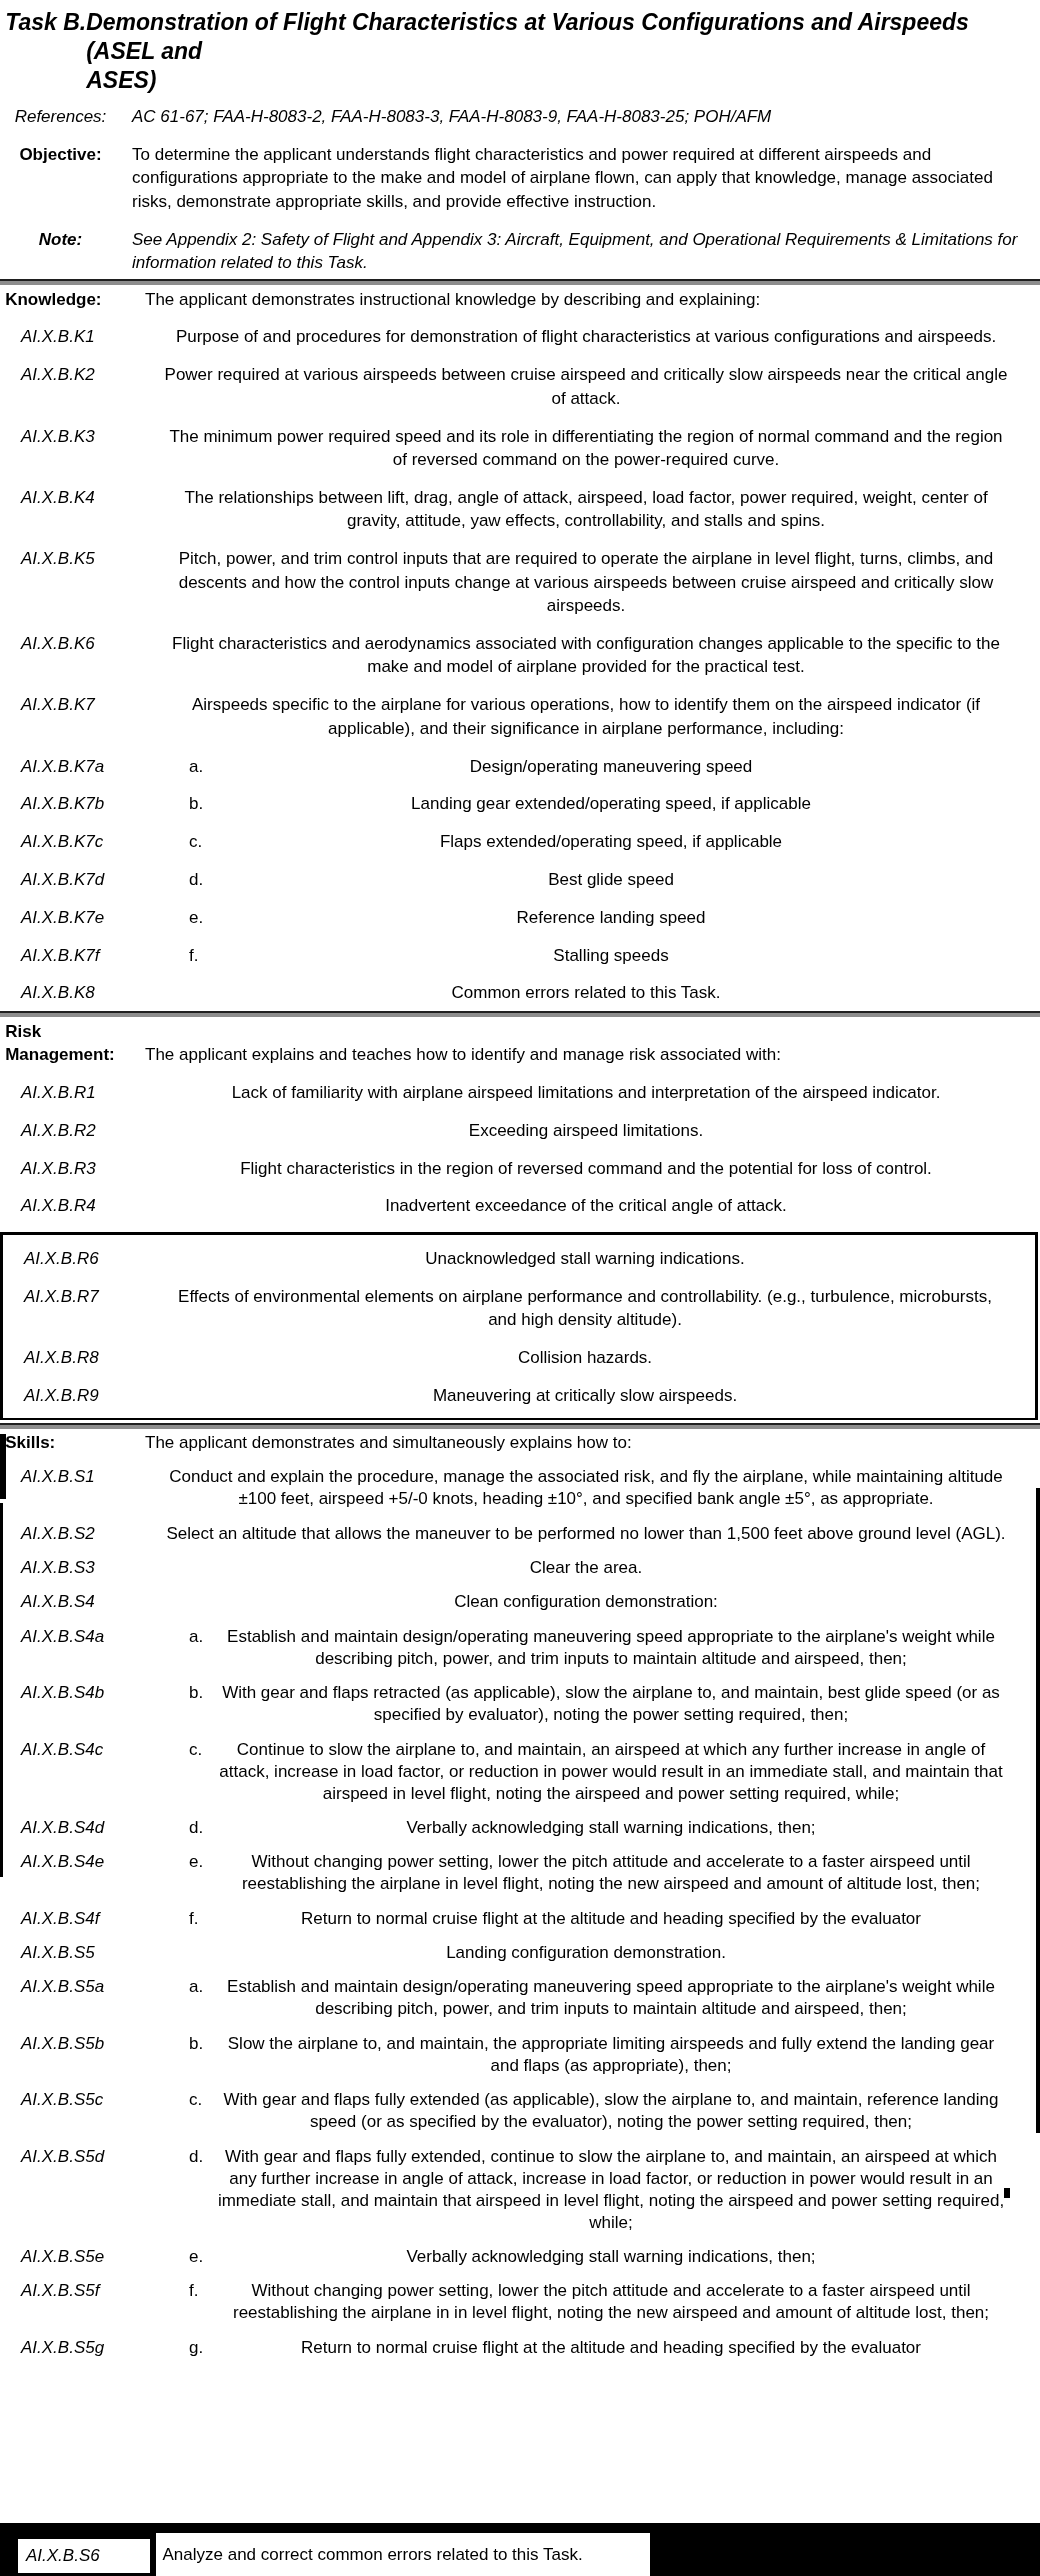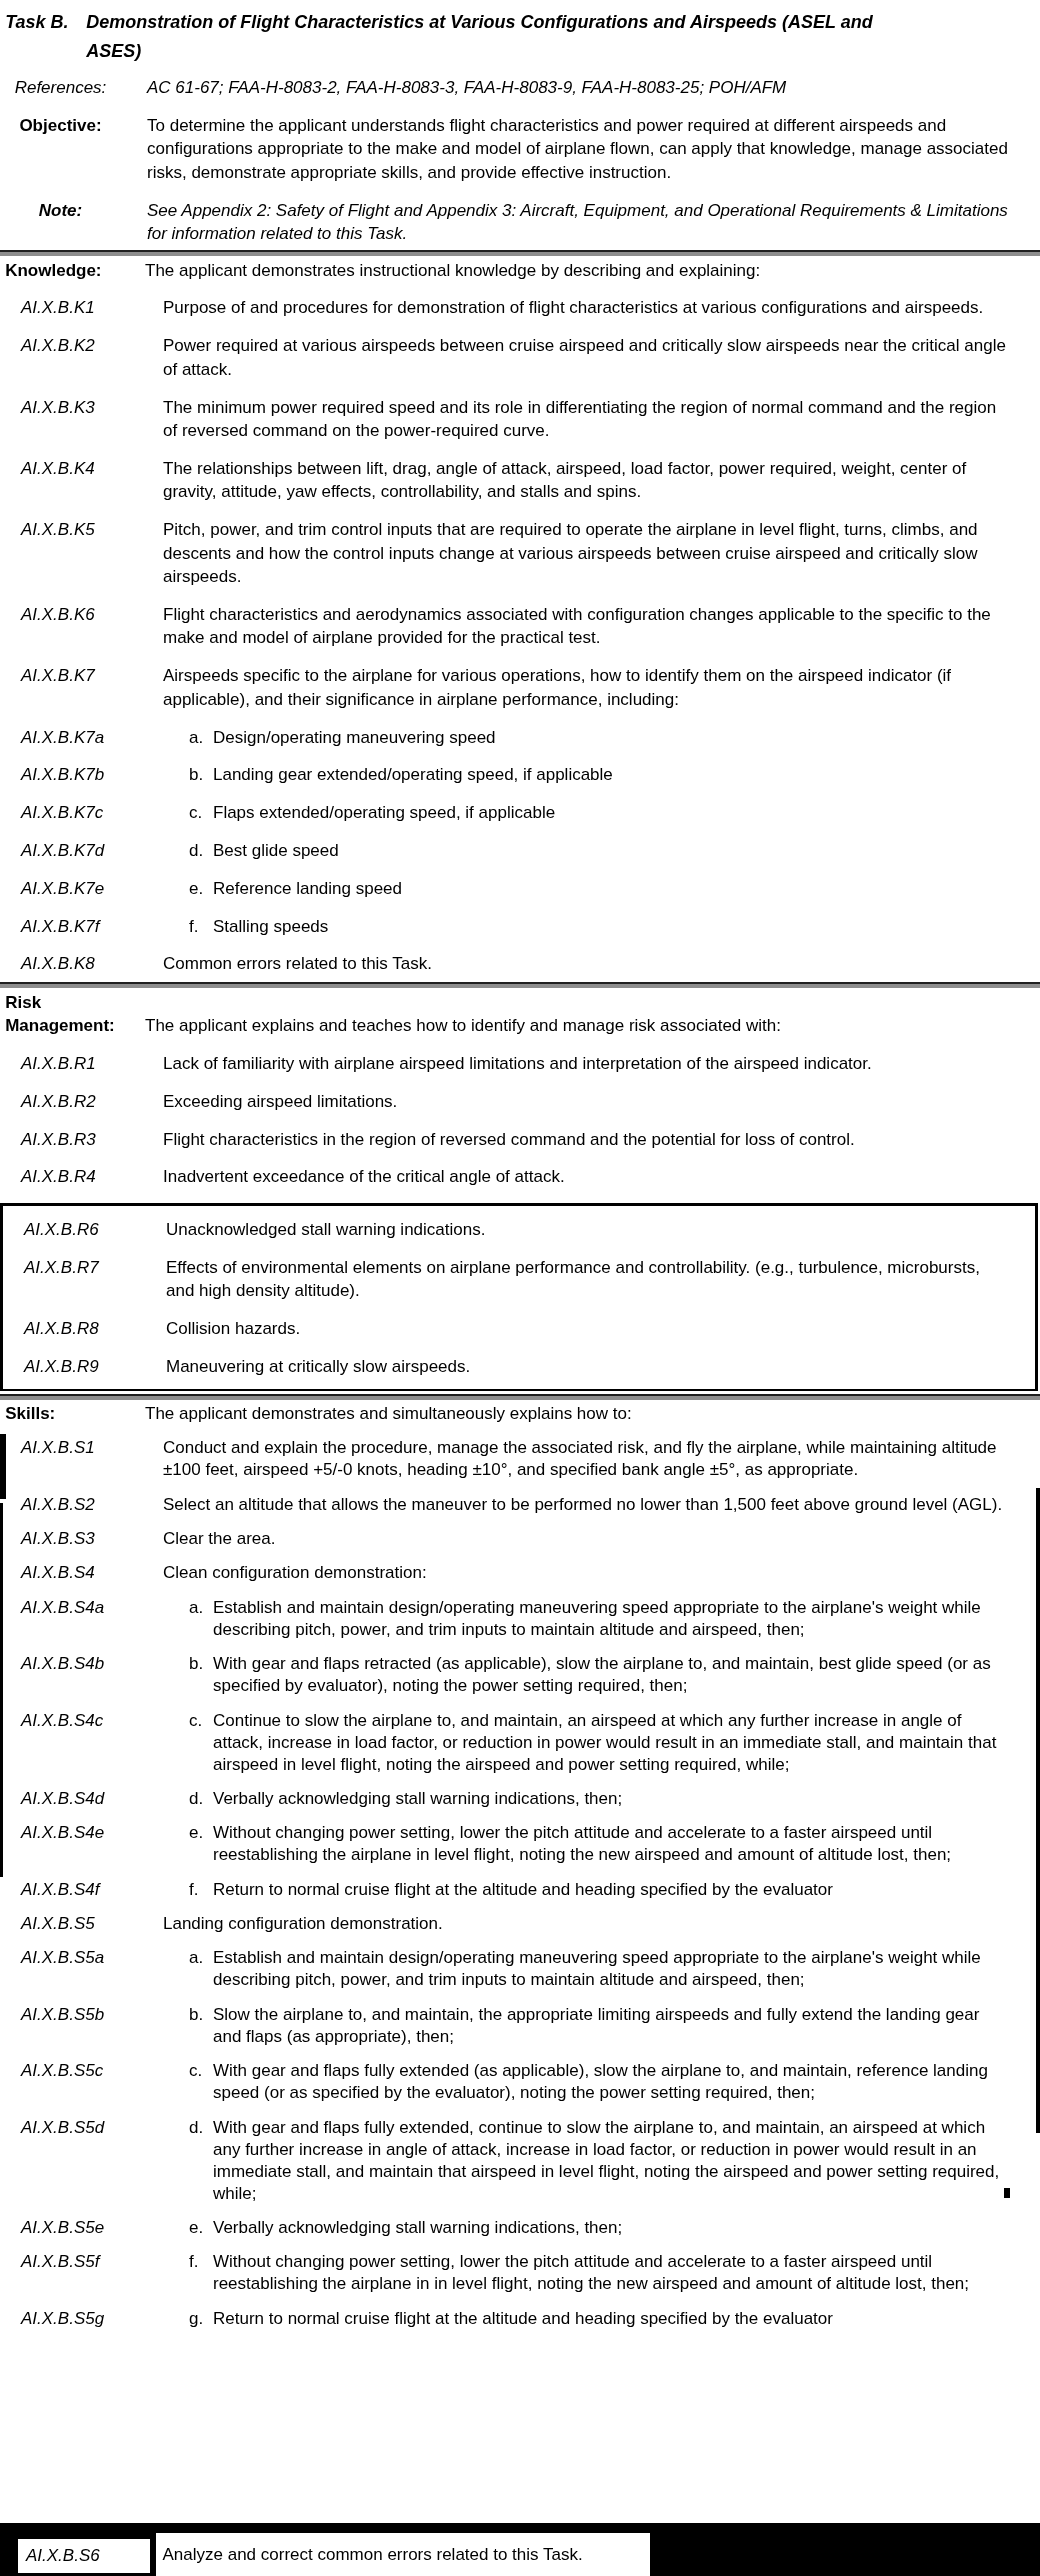--- a/index.html
+++ b/index.html
@@ -1,44 +1,44 @@
 <!DOCTYPE html>
 <html style="font-size:10.4px"><head>
 <meta charset="utf-8">
 <style>
   html,body{margin:0;padding:0;background:#fff;}
   body{font-family:"Liberation Sans","DejaVu Sans",sans-serif;color:#000;}
   .page{position:relative;width:1040px;height:2576px;overflow:hidden;background:#ffffff;
         font-size:17px;line-height:23.5px;}
   
-  .title{display:flex;padding:7.8px 26px 0 5.2px;font-size:18px;line-height:29px;
+  .title{display:flex;padding:7.8px 26px 0 5.2px;font-size:23px;line-height:29px;
          font-weight:bold;font-style:italic;}
   .t-task{width:81px;flex:none;}
   .t-l1,.t-l2{display:block;}
   
   .hrow{display:flex;margin-top:14.3px;}
   .hrow.refs{margin-top:10.4px;}
   .hlabel{width:121px;flex:none;text-align:center;}
-  .hcontent{flex:1;margin-left:26px;padding-right:17px;}
+  .hcontent{flex:1;margin-left:11px;padding-right:17px;}
   .italic{font-style:italic;}
   .bold{font-weight:bold;}
   
   .sep{height:3.3px;background:#8d8d8d;border-top:2px solid #1f1f1f;}
   .sep1{margin-top:4.6px;}
   .sep2{margin-top:6.5px;}
   .sep3{margin-top:3.9px;}
   
   .sec-head{display:flex;margin-top:3px;}
   .sec-label{width:145px;flex:none;font-weight:bold;padding-left:5.2px;box-sizing:border-box;}
   .sec-intro{flex:1;padding-right:39px;}
   .risk-head .sec-intro{align-self:flex-end;}
   
   .item{position:relative;margin-top:14.3px;}
   .rid{position:absolute;left:21px;top:0;font-style:italic;white-space:nowrap;}
-  .rtext{margin-left:163px;margin-right:31px;}
+  .rtext{margin-left:163px;margin-right:31px;text-align:center;}
   .marker{position:absolute;left:189px;top:0;}
   .sub .rtext{margin-left:213px;}
   
   .box{border:3.3px solid #000;border-bottom-width:2.6px;margin:14.3px 2px 0 0;
        padding:11.7px 0 10.4px 0;}
   .box .item:first-child{margin-top:0;}
   
   .skills{line-height:22px;}
   .skills .item{margin-top:12.4px;}
   

